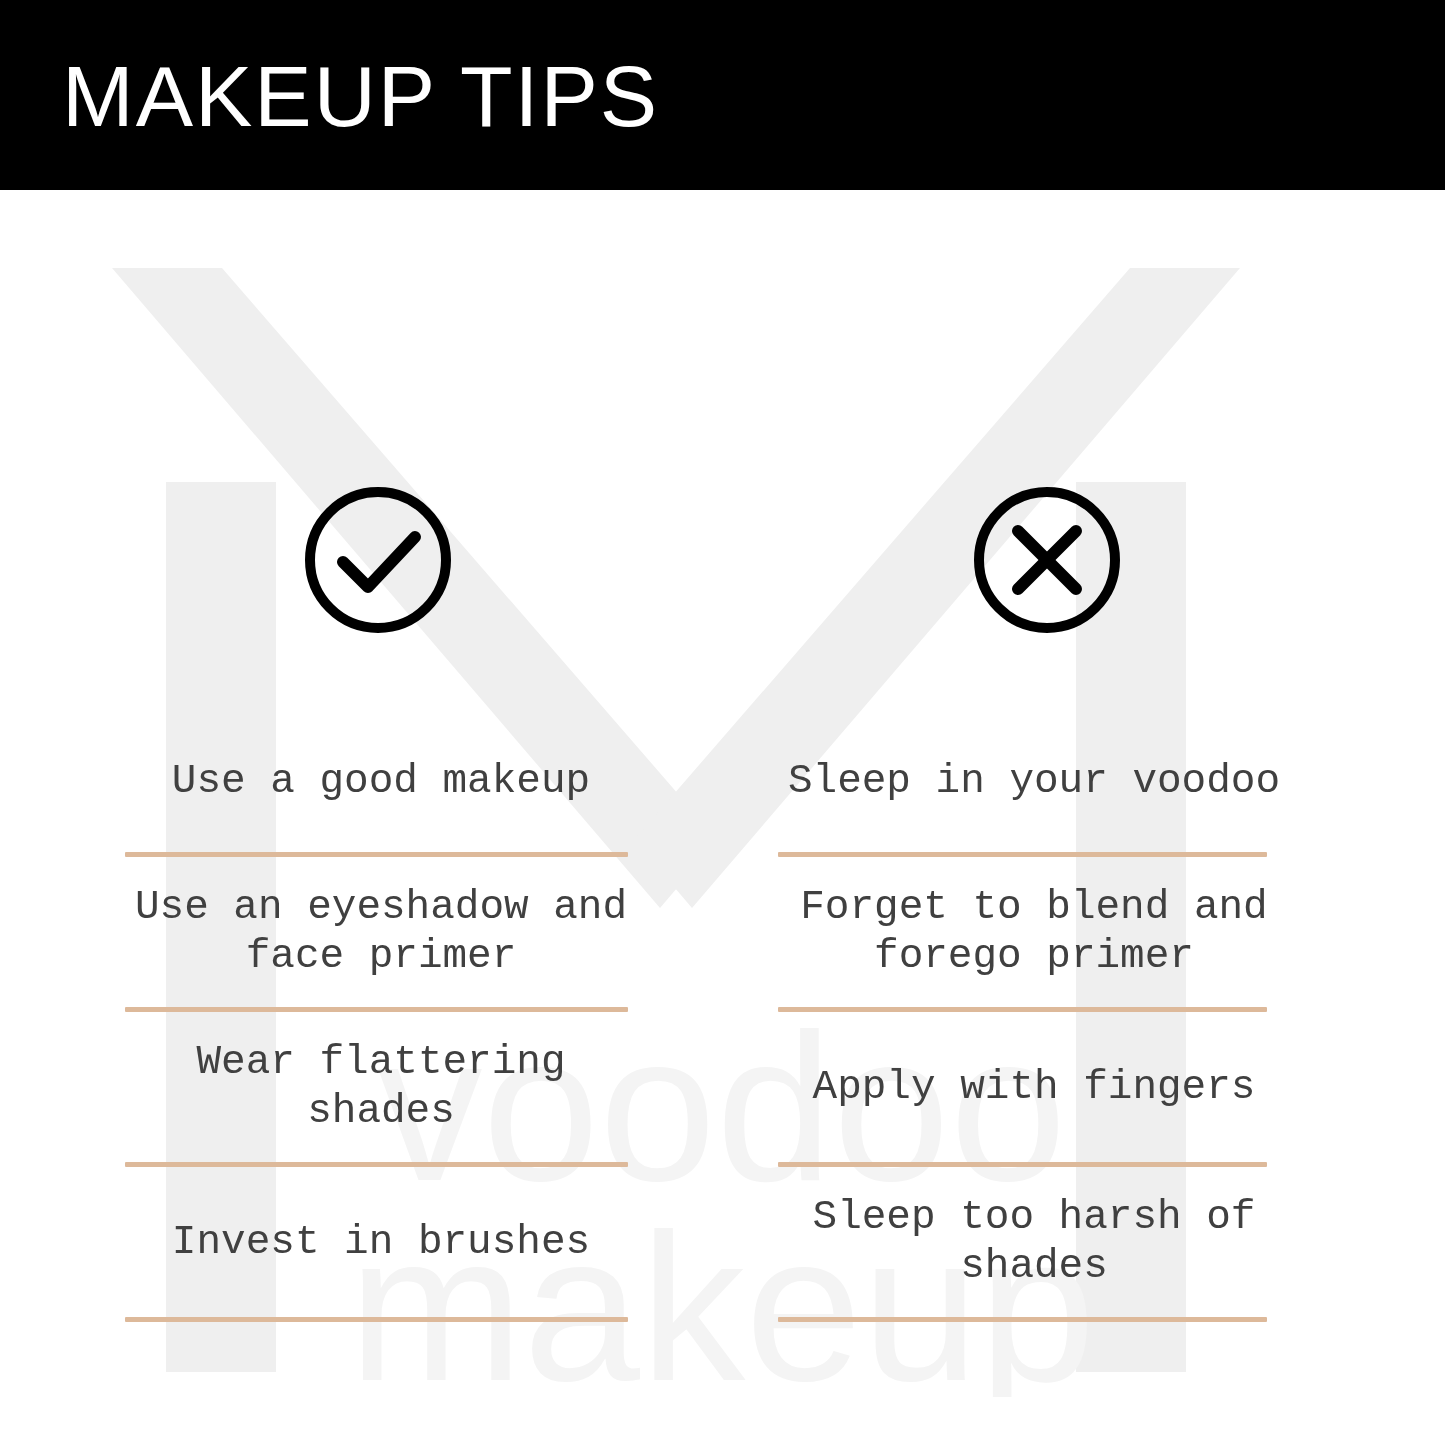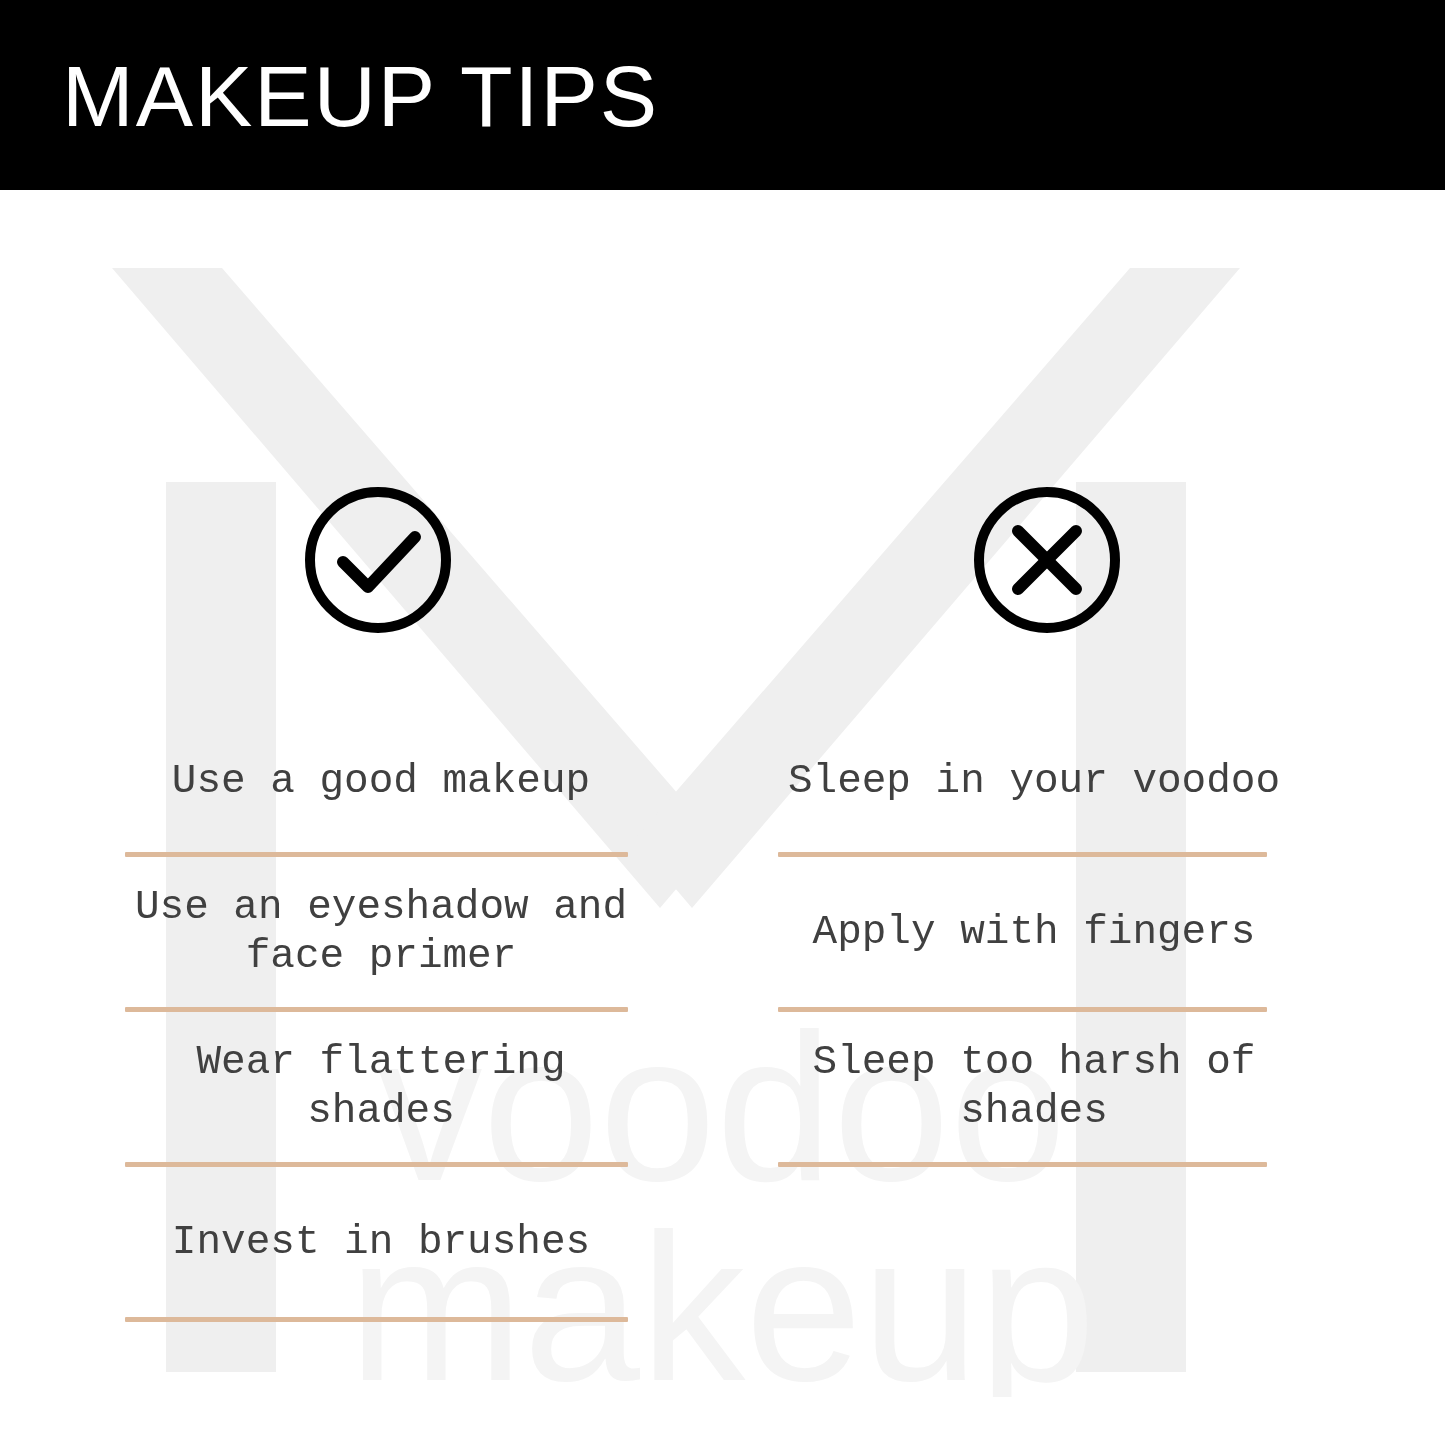--- a/index.html
+++ b/index.html
@@ -220,20 +220,26 @@
 
     <div class="col right">
 
       <div class="tip-item">
         <div class="tip-row first">
           <span class="tip-text">Sleep in your voodoo</span>
         </div>
         <div class="divider long"></div>
       </div>
 
+      <div class="tip-item">
+        <div class="tip-row">
+          <span class="tip-text">Forget to blend and forego primer</span>
+        </div>
+        <div class="divider long"></div>
+      </div>
 
       <div class="tip-item">
         <div class="tip-row">
           <span class="tip-text">Apply with fingers</span>
         </div>
         <div class="divider long"></div>
       </div>
 
       <div class="tip-item">
         <div class="tip-row">

